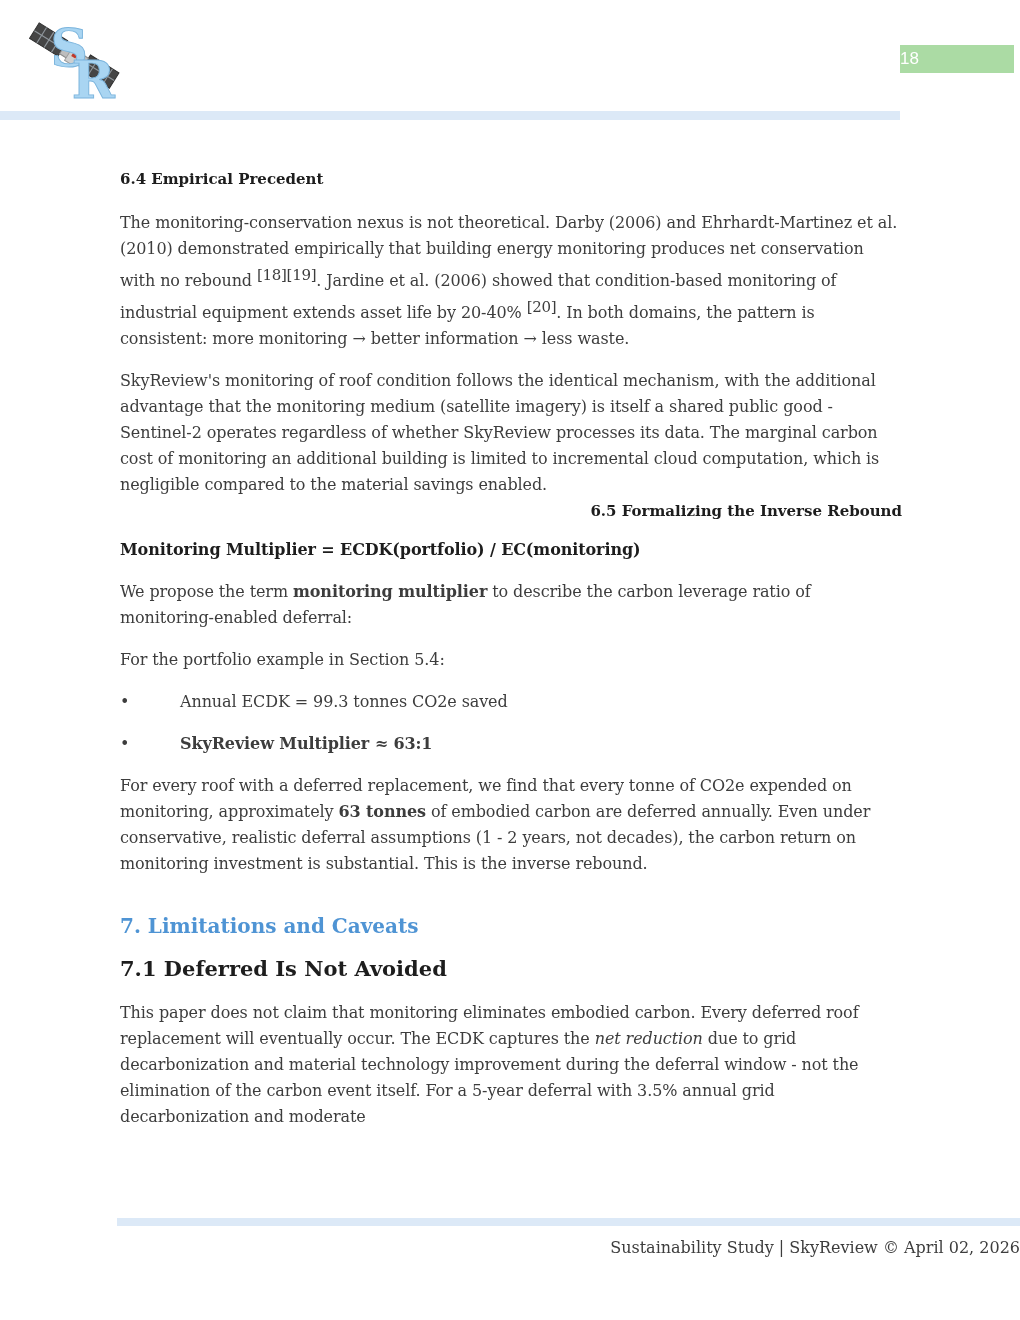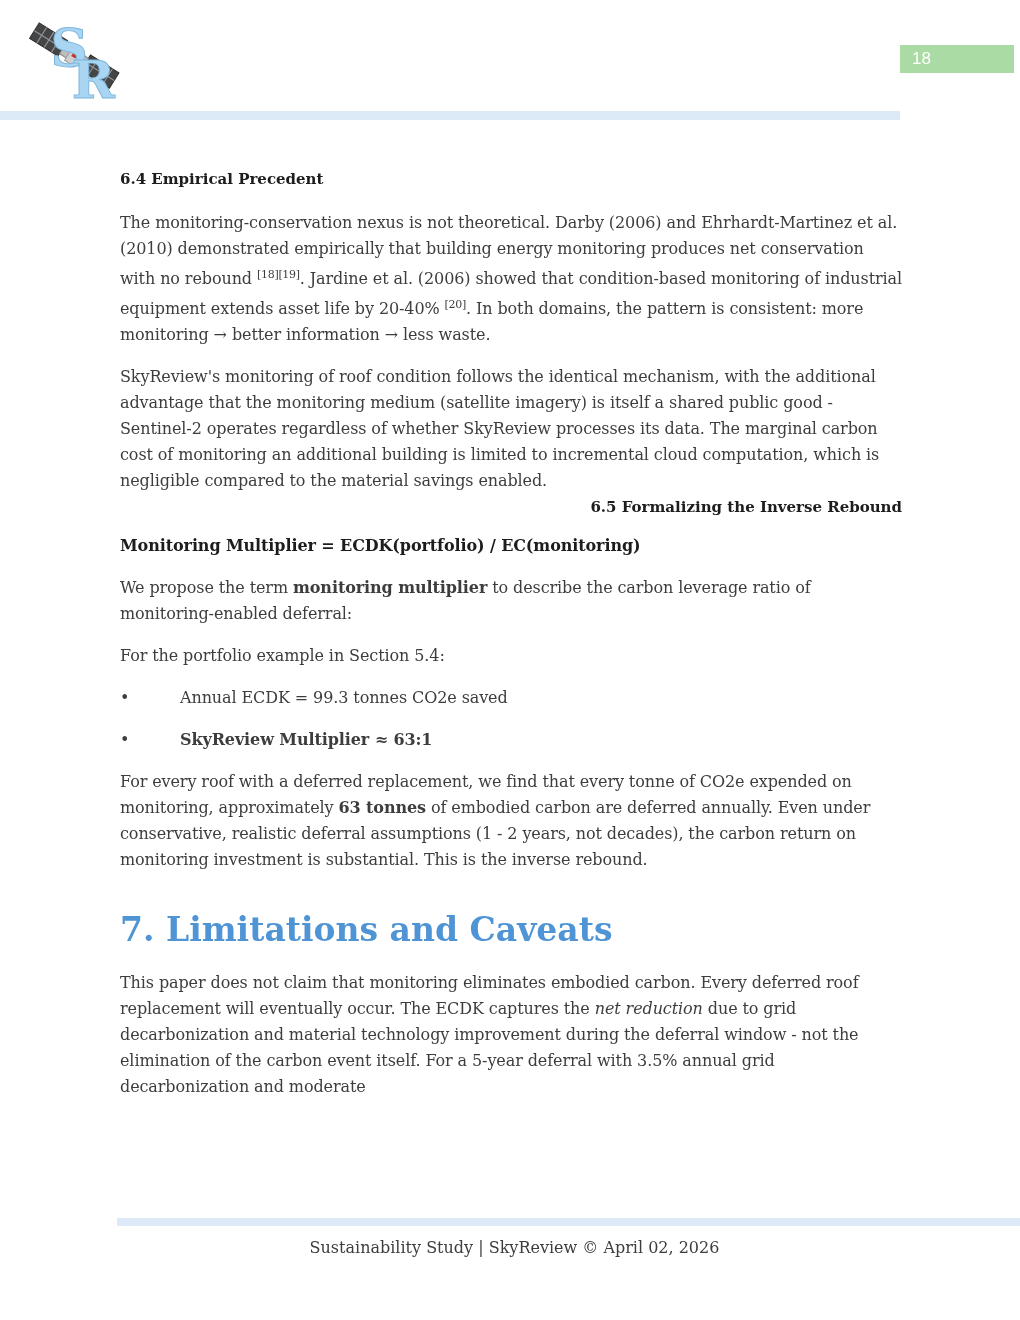--- a/index.html
+++ b/index.html
@@ -21,21 +21,21 @@
   }
   .page-badge {
     position: absolute;
     left: 900px; top: 45px;
     width: 114px; height: 28px;
     background: #abdba4;
     color: #ffffff;
     font-family: "Liberation Sans", sans-serif;
     font-size: 17px;
     line-height: 28px;
-    padding-left: 12px;
+    padding-left: 0;
   }
   .header-rule {
     position: absolute;
     left: 0; top: 111px;
     width: 900px; height: 9px;
     background: #dcE9f7;
   }
   
   .content {
     position: absolute;
@@ -44,21 +44,21 @@
   }
   .h2 {
     font-size: 15px;
     font-weight: 700;
     color: #1d1d1d;
     line-height: 1.3;
   }
   .h2.s64 { margin-top: 50px; }
   .h2.s65 { margin-top: 4px; text-align: right; }
   .h1-blue {
-    font-size: 33px;
+    font-size: 20px;
     font-weight: 700;
     color: #4f94d4;
     line-height: 1.3;
     margin-top: 36px;
   }
   .h3 {
     font-size: 21px;
     font-weight: 700;
     color: #1d1d1d;
     line-height: 1.3;
@@ -68,41 +68,41 @@
     font-size: 16px;
     line-height: 26px;
     margin-top: 16px;
     letter-spacing: -0.1px;
   }
   .para.first { margin-top: 20px; }
   .para.last71 { margin-top: 18px; }
   .b { font-weight: 700; }
   .i { font-style: italic; }
   .sup {
-    font-size: 11px;
+    font-size: 15px;
     vertical-align: 6px;
     letter-spacing: -0.3px;
   }
   .bold-line { font-weight: 700; color: #1d1d1d; }
   .bullet-glyph {
     display: inline-block;
     width: 60px;
   }
   
   .footer-rule {
     position: absolute;
     left: 117px; top: 1218px;
     width: 903px; height: 8px;
     background: #dcE9f7;
   }
   .footer-text {
     position: absolute;
     left: 0; top: 1238px;
     width: 1020px;
-    text-align: center;
+    text-align: right;
     font-size: 16px;
     color: #3d3d3d;
     padding-left: 9px;
   }
 </style>
 </head>
 <body>
 
 <div class="page">
 
@@ -149,20 +149,21 @@
 
     <p class="para"><span class="bullet-glyph">•</span><span>Annual ECDK = 99.3 tonnes CO2e saved</span></p>
 
 
     <p class="para"><span class="bullet-glyph">•</span><span class="b">SkyReview Multiplier ≈ 63:1</span></p>
 
     <p class="para"><span>For every roof with a deferred replacement, we find that every tonne of CO2e expended on monitoring, approximately </span><span class="b">63 tonnes</span><span> of embodied carbon are deferred annually. Even under conservative, realistic deferral assumptions (1 - 2 years, not decades), the carbon return on monitoring investment is substantial. This is the inverse rebound.</span></p>
 
     <div class="h1-blue">7. Limitations and Caveats</div>
 
+    <div class="h3">7.1 Deferred Is Not Avoided</div>
 
     <p class="para last71"><span>This paper does not claim that monitoring eliminates embodied carbon. Every deferred roof replacement will eventually occur. The ECDK captures the </span><span class="i">net reduction</span><span> due to grid decarbonization and material technology improvement during the deferral window - not the elimination of the carbon event itself. For a 5-year deferral with 3.5% annual grid decarbonization and moderate</span></p>
 
   </div>
 
   <div class="footer-rule"></div>
   <div class="footer-text">Sustainability Study | SkyReview © April 02, 2026</div>
 
 </div>
 

